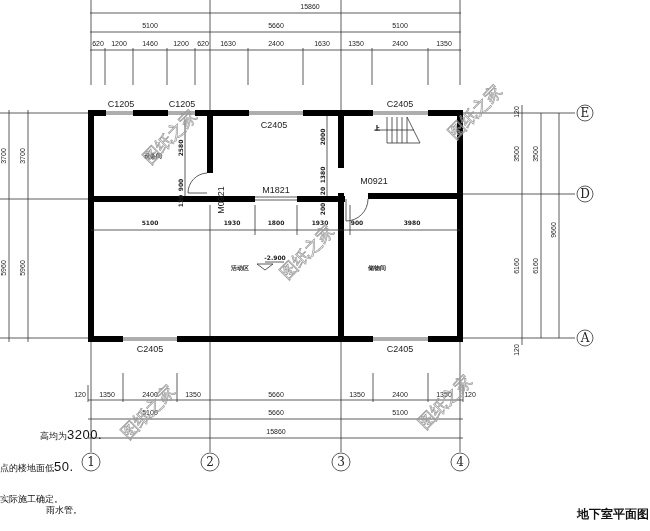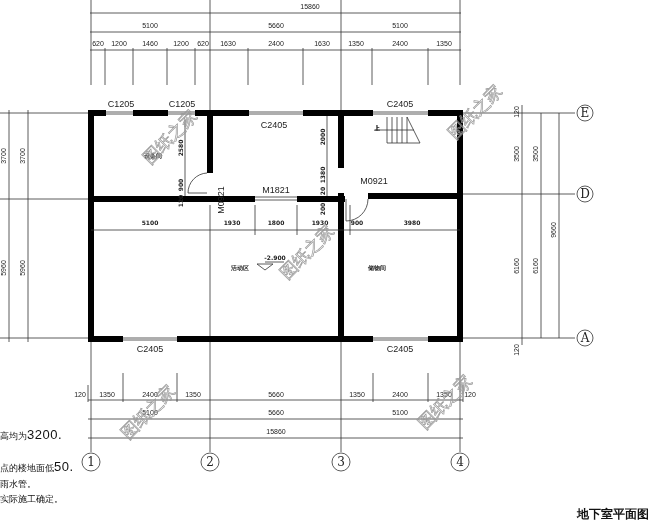--- a/index.html
+++ b/index.html
@@ -246,26 +246,26 @@
 
   <g>
     <text class="wm" transform="translate(150,165) rotate(-45)">图纸之家</text>
     <text class="wm" transform="translate(287,280) rotate(-45)">图纸之家</text>
     <text class="wm" transform="translate(455,140) rotate(-45)">图纸之家</text>
     <text class="wm" transform="translate(128,440) rotate(-45)">图纸之家</text>
     <text class="wm" transform="translate(425,430) rotate(-45)">图纸之家</text>
   </g>
 </svg>
 
-<div class="note" style="top:427px;">
+<div class="note" style="top:427px;margin-left:40px;">
   <span>高均为</span><span class="big">3200.</span>
 </div>
 <div class="note" style="top:459px;">
   <span>点的楼地面低</span><span class="big">50.</span>
 </div>
-<div class="note" style="top:478px;">
+<div class="note" style="top:504px;margin-left:46px;">
   <span>雨水管。</span>
 </div>
 <div class="note" style="top:493px;">
   <span>实际施工确定。</span>
 </div>
 
 <div class="title">地下室平面图</div>
 
 </body></html>

